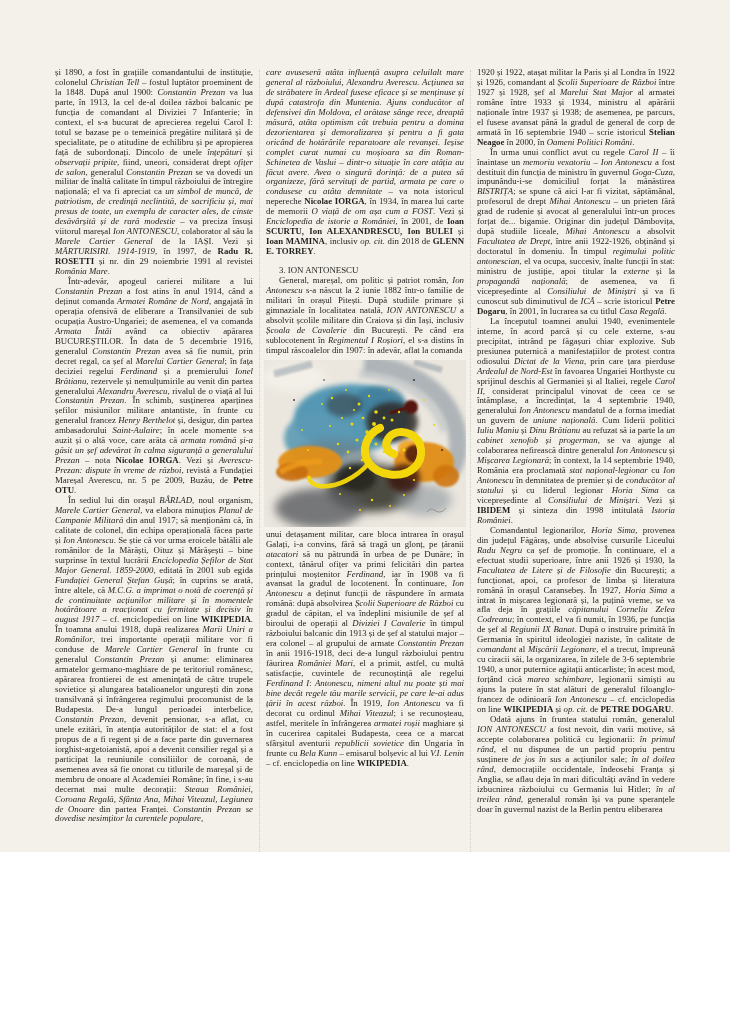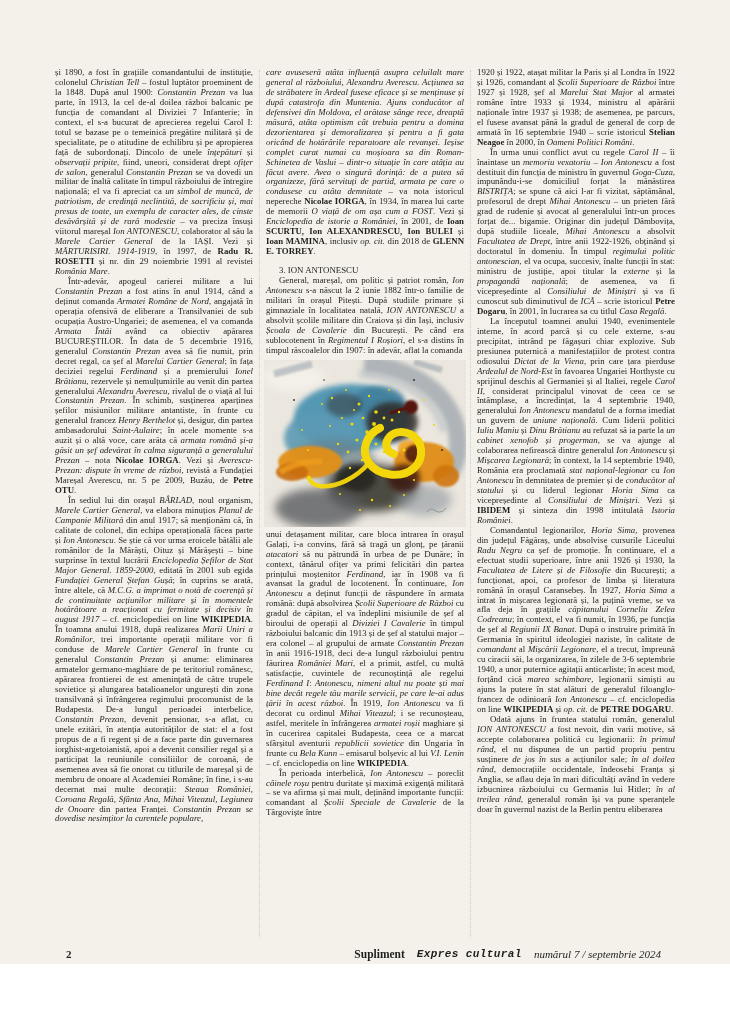--- a/index.html
+++ b/index.html
@@ -1,18 +1,18 @@
 <!DOCTYPE html>
 <html><head>
 <meta charset="utf-8">
 <style>
   html,body{margin:0;padding:0;}
   .page{
     position:relative;
-    width:730px;height:964px;
+    width:730px;height:852px;
     background:#f3f1ea;
     font-family:"Liberation Serif","DejaVu Serif",serif;
     color:#201f1d;
     overflow:hidden;
   }
   .content{
     position:absolute;
     left:55px;top:68px;width:620px;
     display:flex;
     gap:13px;
@@ -155,21 +155,20 @@
         <circle cx="150" cy="20" r="1"></circle>
               <circle cx="60" cy="20" r="0.8"></circle>
               <circle cx="30" cy="40" r="0.9"></circle>
               <circle cx="178" cy="90" r="1"></circle>
       </g>
 
       <path d="M163,152 c3,-4 6,-3 9,-1 c3,2 7,1 10,-3" stroke="#8b8b8b" stroke-width="0.9" fill="none"></path>
     </svg>
   </figure>
 <p class="para cont">unui detașament militar, care bloca intrarea în orașul Galați, i-a convins, fără să tragă un glonț, pe țăranii <i>atacatori</i> să nu pătrundă în urbea de pe Dunăre; în context, tânărul ofițer va primi felicitări din partea prințului moștenitor <i>Ferdinand</i>, iar în 1908 va fi avansat la gradul de locotenent. În continuare, <i>Ion Antonescu</i> a deținut funcții de răspundere în armata română: după absolvirea <i>Școlii Superioare de Război</i> cu gradul de căpitan, el va îndeplini misiunile de șef al biroului de operații al <i>Diviziei I Cavalerie</i> în timpul războiului balcanic din 1913 și de șef al statului major – era colonel – al grupului de armate <i>Constantin Prezan</i> în anii 1916-1918, deci de-a lungul războiului pentru făurirea <i>României Mari</i>, el a primit, astfel, cu multă satisfacție, cuvintele de recunoștință ale regelui <i>Ferdinand I</i>: <i>Antonescu, nimeni altul nu poate ști mai bine decât regele tău marile servicii, pe care le-ai adus țării în acest război</i>. În 1919, <i>Ion Antonescu</i> va fi decorat cu ordinul <i>Mihai Viteazul</i>; i se recunoșteau, astfel, meritele în înfrângerea <i>armatei roșii</i> maghiare și în cucerirea capitalei Budapesta, ceea ce a marcat sfârșitul aventurii <i>republicii sovietice</i> din Ungaria în frunte cu <i>Bela Kunn</i> – emisarul bolșevic al lui <i>V.I. Lenin</i> – cf. enciclopedia on line <b>WIKIPEDIA</b>.</p>
-        <p class="para">În perioada interbelică, <i>Ion Antonescu</i> – poreclit <i>câinele roșu</i> pentru duritate și maximă exigență militară – se va afirma și mai mult, deținând importante funcții: comandant al <i>Școlii Speciale de Cavalerie</i> de la Târgoviște între</p>
       </div>
     <div class="col">
         <p class="para cont">1920 și 1922, atașat militar la Paris și al Londra în 1922 și 1926, comandant al <i>Școlii Superioare de Război</i> între 1927 și 1928, șef al <i>Marelui Stat Major</i> al armatei române între 1933 și 1934, ministru al apărării naționale între 1937 și 1938; de asemenea, pe parcurs, el fusese avansat până la gradul de general de corp de armată în 16 septembrie 1940 – scrie istoricul <b>Stelian Neagoe</b> în 2000, în <i>Oameni Politici Români</i>.</p>
         <p class="para">În urma unui conflict avut cu regele <i>Carol II</i> – îi înaintase un <i>memoriu vexatoriu</i> – <i>Ion Antonescu</i> a fost destituit din funcția de ministru în guvernul <i>Goga-Cuza</i>, impunându-i-se domiciliul forțat la mănăstirea <i>BISTRIȚA</i>; se spune că aici l-ar fi vizitat, săptămânal, profesorul de drept <i>Mihai Antonescu</i> – un prieten fără grad de rudenie și avocat al generalului într-un proces forțat de... bigamie. Originar din județul Dâmbovița, după studiile liceale, <i>Mihai Antonescu</i> a absolvit <i>Facultatea de Drept</i>, între anii 1922-1926, obținând și doctoratul în domeniu. În timpul <i>regimului politic antonescian</i>, el va ocupa, succesiv, înalte funcții în stat: ministru de justiție, apoi titular la <i>externe</i> și la <i>propagandă națională</i>; de asemenea, va fi vicepreședinte al <i>Consiliului de Miniștri</i> și va fi cunoscut sub diminutivul de <i>ICĂ</i> – scrie istoricul <b>Petre Dogaru</b>, în 2001, în lucrarea sa cu titlul <i>Casa Regală</i>.</p>
         <p class="para">La începutul toamnei anului 1940, evenimentele interne, în acord parcă și cu cele externe, s-au precipitat, intrând pe făgașuri chiar explozive. Sub presiunea puternică a manifestațiilor de protest contra odiosului <i>Dictat de la Viena</i>, prin care țara pierduse <i>Ardealul de Nord-Est</i> în favoarea Ungariei Horthyste cu sprijinul deschis al Germaniei și al Italiei, regele <i>Carol II</i>, considerat principalul vinovat de ceea ce se întâmplase, a încredințat, la 4 septembrie 1940, generalului <i>Ion Antonescu</i> mandatul de a forma imediat un guvern de <i>uniune națională</i>. Cum liderii politici <i>Iuliu Maniu</i> și <i>Dinu Brătianu</i> au refuzat să ia parte la <i>un cabinet xenofob și progerman</i>, se va ajunge al colaborarea nefirească dintre generalul <i>Ion Antonescu</i> și <i>Mișcarea Legionară</i>; în context, la 14 septembrie 1940, România era proclamată <i>stat național-legionar</i> cu <i>Ion Antonescu</i> în demnitatea de premier și de <i>conducător al statului</i> și cu liderul legionar <i>Horia Sima</i> ca vicepreședinte al <i>Consiliului de Miniștri</i>. Vezi și <b>IBIDEM</b> și sinteza din 1998 intitulată <i>Istoria României</i>.</p>
         <p class="para">Comandantul legionarilor, <i>Horia Sima</i>, provenea din județul Făgăraș, unde absolvise cursurile Liceului <i>Radu Negru</i> ca șef de promoție. În continuare, el a efectuat studii superioare, între anii 1926 și 1930, la <i>Facultatea de Litere și de Filosofie</i> din București; a funcționat, apoi, ca profesor de limba și literatura română în orașul Caransebeș. În 1927, <i>Horia Sima</i> a intrat în mișcarea legionară și, la puțină vreme, se va afla deja în grațiile <i>căpitanului Corneliu Zelea Codreanu</i>; în context, el va fi numit, în 1936, pe funcția de șef al <i>Regiunii IX Banat</i>. După o instruire primită în Germania în spiritul ideologiei naziste, în calitate de <i>comandant</i> al <i>Mișcării Legionare</i>, el a trecut, împreună cu ciracii săi, la organizarea, în zilele de 3-6 septembrie 1940, a unor puternice agitații anticarliste; în acest mod, forțând cică <i>marea schimbare</i>, legionarii simiști au ajuns la putere în stat alături de generalul filoanglo-francez de odinioară <i>Ion Antonescu</i> – cf. enciclopedia on line <b>WIKIPEDIA</b> și <i>op. cit.</i> de <b>PETRE DOGARU</b>.</p>
         <p class="para">Odată ajuns în fruntea statului român, generalul <i>ION ANTONESCU</i> a fost nevoit, din varii motive, să accepte colaborarea politică cu legionarii: <i>în primul rând</i>, el nu dispunea de un partid propriu pentru susținere <i>de jos în sus</i> a acțiunilor sale; <i>în al doilea rând</i>, democrațiile occidentale, îndeosebi Franța și Anglia, se aflau deja în mari dificultăți având în vedere izbucnirea războiului cu Germania lui Hitler; <i>în al treilea rând</i>, generalul român își va pune speranțele doar în guvernul nazist de la Berlin pentru eliberarea</p>
       </div>
     <div class="divider" style="left:204px"></div>
     <div class="divider" style="left:415px"></div>

